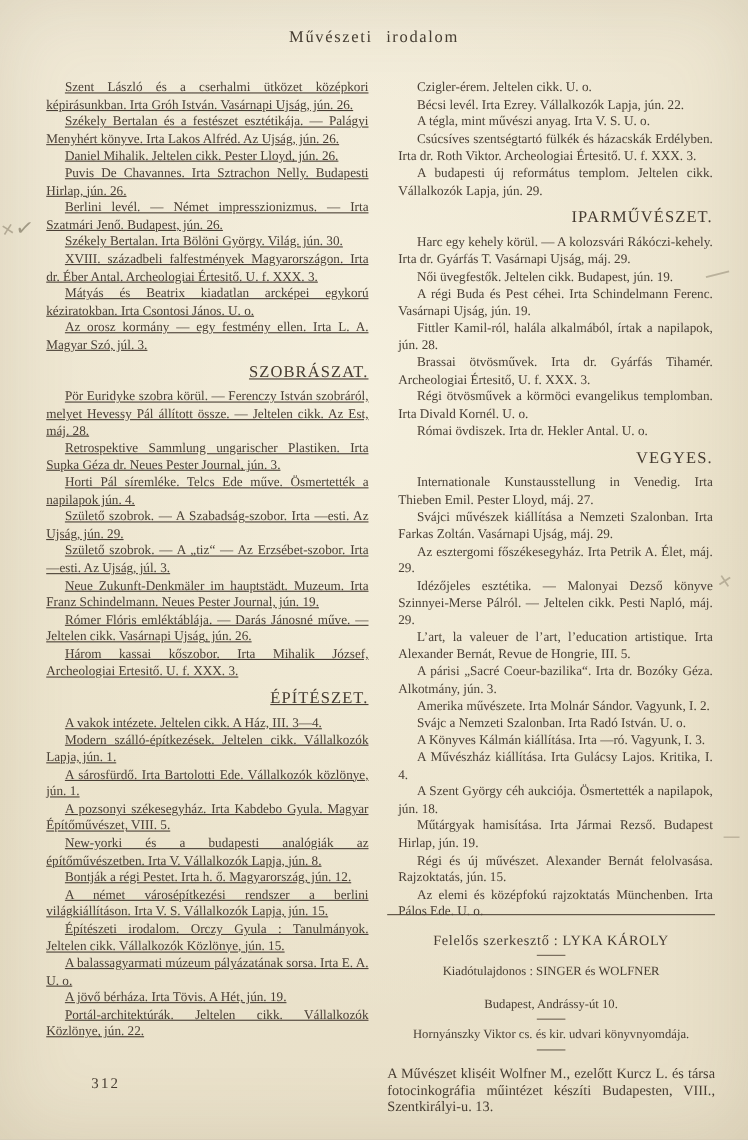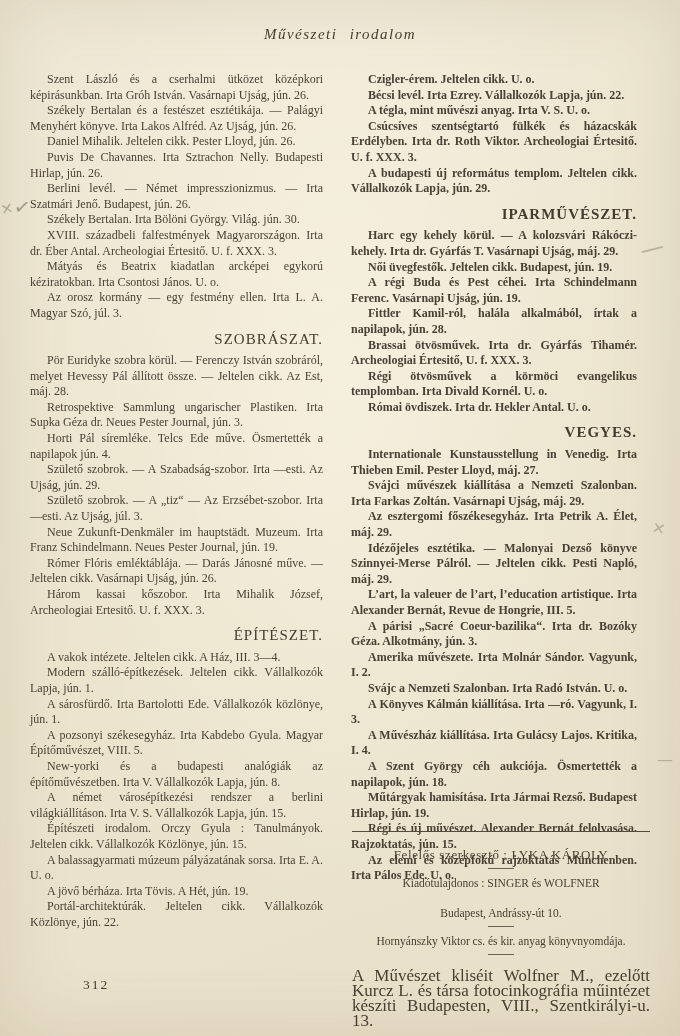--- a/index.html
+++ b/index.html
@@ -7,37 +7,37 @@
     position:relative;width:680px;height:1036px;overflow:hidden;
     background:
       radial-gradient(ellipse at 50% 35%, rgba(255,252,240,.45) 0%, rgba(255,252,240,0) 60%),
       linear-gradient(160deg,#f0e9d6 0%,#ece4cd 55%,#e8dfc8 100%);
     box-shadow: inset 0 0 70px rgba(120,100,65,.16);
     font-family:"Liberation Serif","DejaVu Serif",serif;
     color:#4a4036;
   }
   .running-head{
     position:absolute;top:26px;left:0;width:100%;text-align:center;
-    font-style:italic;font-size:15px;letter-spacing:1.5px;word-spacing:7px;color:#453c31;
+    font-size:15px;letter-spacing:1.5px;word-spacing:7px;color:#453c31;
   }
   .col{position:absolute;top:72px;font-size:12px;line-height:15.6px;text-align:justify;}
-  .col-left{left:30px;width:293px;}
-  .col-right{left:351px;width:286px;font-weight:bold;}
+  .col-left{left:42px;width:293px;text-decoration:underline;}
+  .col-right{left:362px;width:286px;}
   .entry{margin:0;text-indent:17px;}
   .section-heading{
     text-align:right;text-indent:0;margin:10px 0 6px;font-size:15px;
     letter-spacing:1px;color:#453b30;
   }
   .colophon{position:absolute;left:352px;top:831px;width:298px;font-size:11.5px;line-height:14px;color:#473d32;}
   .rule-long{border-top:1.2px solid #554a3c;margin:0 0 16px 0;}
   .c-line{margin:0;text-align:center;}
   .c-editor{letter-spacing:.6px;font-size:13px;}
   .c-addr{margin-top:16px;}
   .rule-small{width:26px;border-top:1px solid #6d6253;margin:6px auto 7px;}
-  .c-note{margin-top:13px;text-align:justify;font-size:17px;line-height:15px;font-family:Liberation Serif, serif;}
+  .c-note{margin-top:13px;text-align:justify;font-size:13px;line-height:15px;font-family:Liberation Serif, serif;}
   .page-number{position:absolute;left:48px;top:977px;font-size:13.5px;letter-spacing:2px;color:#453b30;margin-left:35px;}
   .pencil{
     position:absolute;font-family:"DejaVu Sans",sans-serif;color:rgba(115,105,85,.45);
     pointer-events:none;line-height:1;
   }
   #mark-cross-left{left:1px;top:202px;font-size:15px;transform:rotate(-12deg);}
   #mark-check-left{left:14px;top:197px;font-size:20px;transform:rotate(8deg);color:rgba(100,92,72,.55);}
   #mark-stroke-right{left:640px;top:236px;font-size:24px;transform:rotate(-14deg);color:rgba(115,105,85,.4);}
   #mark-cross-right{left:652px;top:521px;font-size:16px;transform:rotate(12deg);color:rgba(115,105,85,.4);}
   #mark-dash-right{left:657px;top:752px;font-size:16px;color:rgba(115,105,85,.4);}
@@ -67,20 +67,21 @@
       <p class="entry">Születő szobrok. — A „tiz“ — Az Erzsébet-szobor. Irta —esti. Az Ujság, júl. 3.</p>
       <p class="entry">Neue Zukunft-Denkmäler im hauptstädt. Muzeum. Irta Franz Schindelmann. Neues Pester Journal, jún. 19.</p>
       <p class="entry">Rómer Flóris emléktáblája. — Darás Jánosné műve. — Jeltelen cikk. Vasárnapi Ujság, jún. 26.</p>
       <p class="entry">Három kassai kőszobor. Irta Mihalik József, Archeologiai Ertesitő. U. f. XXX. 3.</p>
       <div class="section-heading">ÉPÍTÉSZET.</div>
       <p class="entry">A vakok intézete. Jeltelen cikk. A Ház, III. 3—4.</p>
       <p class="entry">Modern szálló-építkezések. Jeltelen cikk. Vállalkozók Lapja, jún. 1.</p>
       <p class="entry">A sárosfürdő. Irta Bartolotti Ede. Vállalkozók közlönye, jún. 1.</p>
       <p class="entry">A pozsonyi székesegyház. Irta Kabdebo Gyula. Magyar Építőművészet, VIII. 5.</p>
       <p class="entry">New-yorki és a budapesti analógiák az építőművészetben. Irta V. Vállalkozók Lapja, jún. 8.</p>
+      <p class="entry">Bontják a régi Pestet. Irta h. ő. Magyarország, jún. 12.</p>
       <p class="entry">A német városépítkezési rendszer a berlini világkiállításon. Irta V. S. Vállalkozók Lapja, jún. 15.</p>
       <p class="entry">Építészeti irodalom. Orczy Gyula : Tanulmányok. Jeltelen cikk. Vállalkozók Közlönye, jún. 15.</p>
       <p class="entry">A balassagyarmati múzeum pályázatának sorsa. Irta E. A. U. o.</p>
       <p class="entry">A jövő bérháza. Irta Tövis. A Hét, jún. 19.</p>
       <p class="entry">Portál-architektúrák. Jeltelen cikk. Vállalkozók Közlönye, jún. 22.</p>
     </div>
 
   <div class="col col-right" id="col-right">
       <p class="entry">Czigler-érem. Jeltelen cikk. U. o.</p>
       <p class="entry">Bécsi levél. Irta Ezrey. Vállalkozók Lapja, jún. 22.</p>
@@ -112,21 +113,21 @@
       <p class="entry">Az elemi és középfokú rajzoktatás Münchenben. Irta Pálos Ede. U. o.</p>
     </div>
 
   <div class="colophon">
     <div class="rule-long"></div>
     <p class="c-line c-editor">Felelős szerkesztő : LYKA KÁROLY</p>
     <div class="rule-small"></div>
     <p class="c-line">Kiadótulajdonos : SINGER és WOLFNER</p>
     <p class="c-line c-addr">Budapest, Andrássy-út 10.</p>
     <div class="rule-small"></div>
-    <p class="c-line">Hornyánszky Viktor cs. és kir. anyag könyvnyomdája.</p>
+    <p class="c-line">Hornyánszky Viktor cs. és kir. udvari könyvnyomdája.</p>
     <div class="rule-small"></div>
     <p class="c-note">A Művészet kliséit Wolfner M., ezelőtt Kurcz L. és társa fotocinkográfia műintézet készíti Budapesten, VIII., Szentkirályi-u. 13.</p>
   </div>
 
   <div class="page-number">312</div>
 
   <span class="pencil" id="mark-cross-left">✕</span>
   <span class="pencil" id="mark-check-left">✓</span>
   <span class="pencil" id="mark-stroke-right">—</span>
   <span class="pencil" id="mark-cross-right">✕</span>

